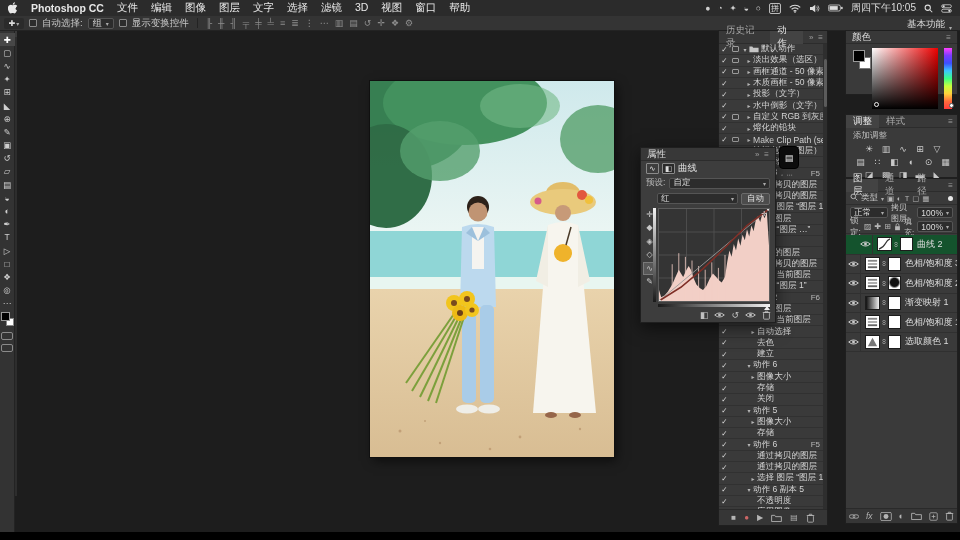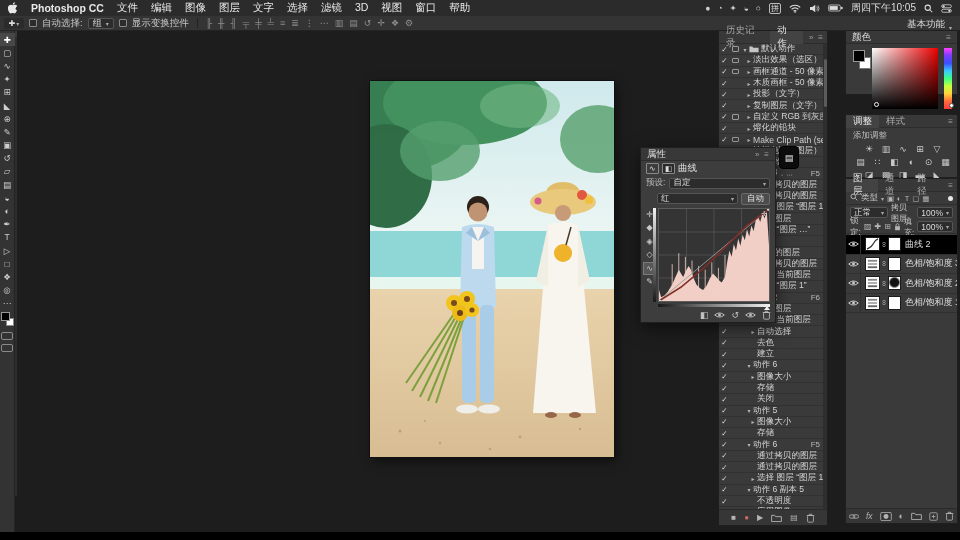--- a/index.html
+++ b/index.html
@@ -113,21 +113,21 @@
   .ly-dot{width:5px;height:5px;border-radius:50%;background:#e8e8e8;margin-left:auto;}
   .ly-blend{height:15px;display:flex;align-items:center;gap:3px;padding:0 4px;font-size:8.5px;color:#c5c5c5;}
   .mini-select{height:11px;background:#2c2c2c;border:1px solid #555;border-radius:2px;
                display:flex;align-items:center;gap:3px;padding:0 3px;font-size:8.5px;color:#ddd;}
   .ly-lock{height:14px;display:flex;align-items:center;gap:3px;padding:0 4px;font-size:8.5px;
            color:#c5c5c5;border-bottom:1px solid #2e2e2e;}
   .lock-ic{font-size:8px;color:#b5b5b5;display:flex;align-items:center;}
   .ly-rows{position:absolute;left:0;right:0;top:56px;}
   .ly-row{height:19.5px;display:flex;align-items:center;border-bottom:1px solid #303030;
           font-size:9px;color:#ddd;}
-  .ly-row.selected{background:#000000;}
+  .ly-row.selected{background:#14532d;padding-left:12px;}
   .ly-eye{width:15px;flex:none;display:flex;justify-content:center;border-right:1px solid #303030;
           height:100%;align-items:center;color:#ccc;}
   .ly-thumb{width:15px;height:14px;margin-left:4px;flex:none;border:1px solid #1c1c1c;background:#fff;
             display:flex;align-items:center;justify-content:center;overflow:hidden;}
   .ly-chain{flex:none;width:8px;text-align:center;font-size:7px;color:#bbb;display:inline-block;
             transform:rotate(90deg);}
   .ly-mask{width:13px;height:14px;flex:none;background:#fff;border:1px solid #1c1c1c;}
   .ly-mask.blob{background:radial-gradient(circle at 50% 45%, #111 0 4px, #fff 6px);}
   .ly-name{margin-left:4px;white-space:nowrap;overflow:hidden;}
   .ly-lockic{margin-left:auto;margin-right:6px;color:#bbb;display:flex;}
@@ -425,21 +425,21 @@
           <span class="act-dlg"></span>
           <span style="width: 4px; flex: 0 0 auto;"></span>
           <span class="act-arrow">▸</span>
           <span class="act-label">投影（文字）</span>
         </div>
         <div class="act-row">
           <span class="act-chk">✓</span>
           <span class="act-dlg"></span>
           <span style="width: 4px; flex: 0 0 auto;"></span>
           <span class="act-arrow">▸</span>
-          <span class="act-label">复制图层（文字）</span>
+          <span class="act-label">水中倒影（文字）</span>
         </div>
         <div class="act-row">
           <span class="act-chk">✓</span>
           <span class="act-dlg">
             <span class="box"></span>
           </span>
           <span style="width: 4px; flex: 0 0 auto;"></span>
           <span class="act-arrow">▸</span>
           <span class="act-label">自定义 RGB 到灰度</span>
         </div>
@@ -890,29 +890,59 @@
           <span class="ly-name">色相/饱和度 2</span>
         </div>
         <div class="ly-row">
           <span class="ly-eye">
             <svg width="11" height="8" viewBox="0 0 16 10">
               <path d="M1 5Q8 -1 15 5Q8 11 1 5Z" fill="none" stroke="currentColor" stroke-width="1.4"></path>
               <circle cx="8" cy="5" r="2.1" fill="currentColor"></circle>
             </svg>
           </span>
           <span class="ly-thumb">
+            <div style="width:13px;height:12px;background:linear-gradient(90deg,#111,#eee);"></div>
+          </span>
+          <span class="ly-chain">∞</span>
+          <span class="ly-mask"></span>
+          <span class="ly-name">渐变映射 1</span>
+        </div>
+        <div class="ly-row">
+          <span class="ly-eye">
+            <svg width="11" height="8" viewBox="0 0 16 10">
+              <path d="M1 5Q8 -1 15 5Q8 11 1 5Z" fill="none" stroke="currentColor" stroke-width="1.4"></path>
+              <circle cx="8" cy="5" r="2.1" fill="currentColor"></circle>
+            </svg>
+          </span>
+          <span class="ly-thumb">
             <svg width="13" height="12" viewBox="0 0 14 13">
               <rect x="2" y="2" width="10" height="2" fill="#888"></rect>
               <rect x="2" y="5.5" width="10" height="2" fill="#aaa"></rect>
               <rect x="2" y="9" width="10" height="2" fill="#666"></rect>
             </svg>
           </span>
           <span class="ly-chain">∞</span>
           <span class="ly-mask"></span>
           <span class="ly-name">色相/饱和度 1</span>
+        </div>
+        <div class="ly-row">
+          <span class="ly-eye">
+            <svg width="11" height="8" viewBox="0 0 16 10">
+              <path d="M1 5Q8 -1 15 5Q8 11 1 5Z" fill="none" stroke="currentColor" stroke-width="1.4"></path>
+              <circle cx="8" cy="5" r="2.1" fill="currentColor"></circle>
+            </svg>
+          </span>
+          <span class="ly-thumb">
+            <svg width="13" height="12" viewBox="0 0 14 13">
+              <path d="M2 11L7 2L12 11Z" fill="#777"></path>
+            </svg>
+          </span>
+          <span class="ly-chain">∞</span>
+          <span class="ly-mask"></span>
+          <span class="ly-name">选取颜色 1</span>
         </div>
       </div>
     <div class="ly-footer" id="lyFooter">
         <span>
           <svg width="10" height="7" viewBox="0 0 12 8">
             <rect x="0.5" y="2" width="6.5" height="4" rx="2" fill="none" stroke="currentColor"></rect>
             <rect x="5" y="2" width="6.5" height="4" rx="2" fill="none" stroke="currentColor"></rect>
           </svg>
         </span>
         <span class="fx">fx</span>

